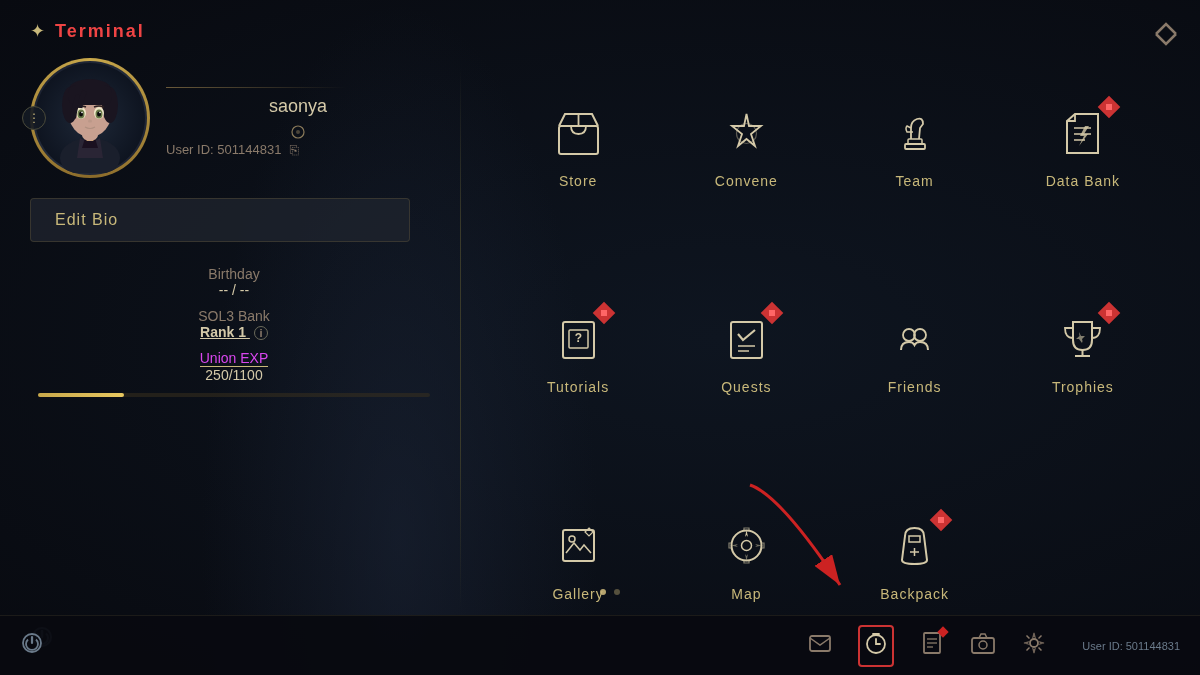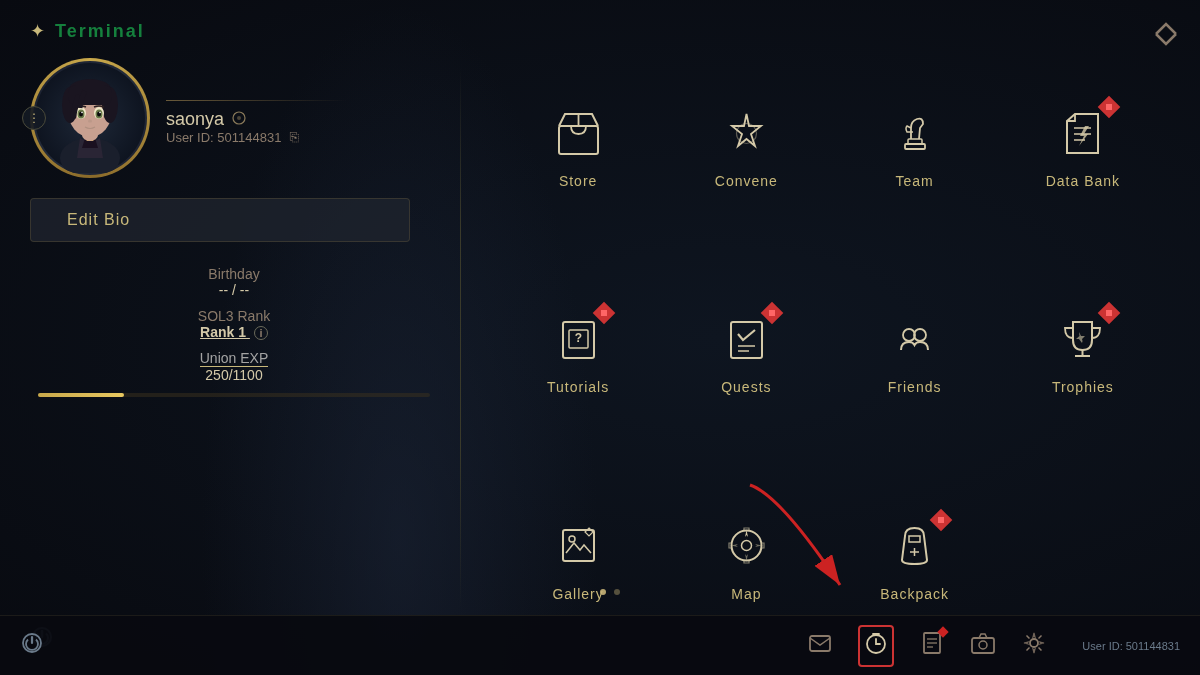--- a/index.html
+++ b/index.html
@@ -57,21 +57,21 @@
       gap: 10px;
       margin-bottom: 16px;
     }
 
     .terminal-icon {
       color: #c8b87a;
       font-size: 18px;
     }
 
     .terminal-title {
-      color: #15803d;
+      color: #ef4444;
       font-size: 18px;
       font-weight: 600;
       letter-spacing: 2px;
     }
 
     .profile-section {
       display: flex;
       align-items: center;
       gap: 16px;
       margin-bottom: 20px;
@@ -130,20 +130,21 @@
     }
 
     .profile-info {
       flex: 1;
     }
 
     .username-row {
       display: flex;
       align-items: center;
       gap: 8px;
+      flex-direction: column;
     }
 
     .username {
       color: #d4c9a8;
       font-size: 18px;
       font-weight: 500;
     }
 
     .edit-icon-btn {
       color: #8a7a5a;
@@ -171,21 +172,21 @@
       height: 1px;
       background: linear-gradient(to right, #6a5a3a, transparent);
       margin: 8px 0;
     }
 
     
     .edit-bio-btn {
       background: rgba(30,35,45,0.8);
       border: 1px solid rgba(100,90,60,0.4);
       border-radius: 4px;
-      padding: 12px 36px;
+      padding: 12px 24px;
       color: #c8b87a;
       font-size: 16px;
       cursor: pointer;
       width: 380px;
       text-align: left;
       margin-bottom: 24px;
       letter-spacing: 1px;
     }
 
     
@@ -224,21 +225,21 @@
       width: 14px;
       height: 14px;
       display: inline-flex;
       align-items: center;
       justify-content: center;
       margin-left: 4px;
       cursor: pointer;
     }
 
     .stat-label-underline {
-      color: #a3a3a3;
+      color: #d946ef;
       border-bottom: 1px solid #c8b87a;
       cursor: pointer;
       text-align: right;
     }
 
     
     .exp-bar-container {
       margin-top: 8px;
     }
 
@@ -522,21 +523,21 @@
     <button class="edit-bio-btn">Edit Bio</button>
 
     <div class="stats-section">
 
       <div class="stat-row">
         <span class="stat-label">Birthday</span>
         <span class="stat-value">-- / --</span>
       </div>
 
       <div class="stat-row">
-        <span class="stat-label">SOL3 Rank</span>
+        <span class="stat-label">SOL3 Bank</span>
         <span class="stat-value-accent">
           <span>Rank 1</span>
           <span class="info-icon">i</span>
         </span>
       </div>
 
 
       <div class="stat-row exp-bar-container">
         <span class="stat-label stat-label-underline">Union EXP</span>
         <span class="stat-value">250/1100</span>

